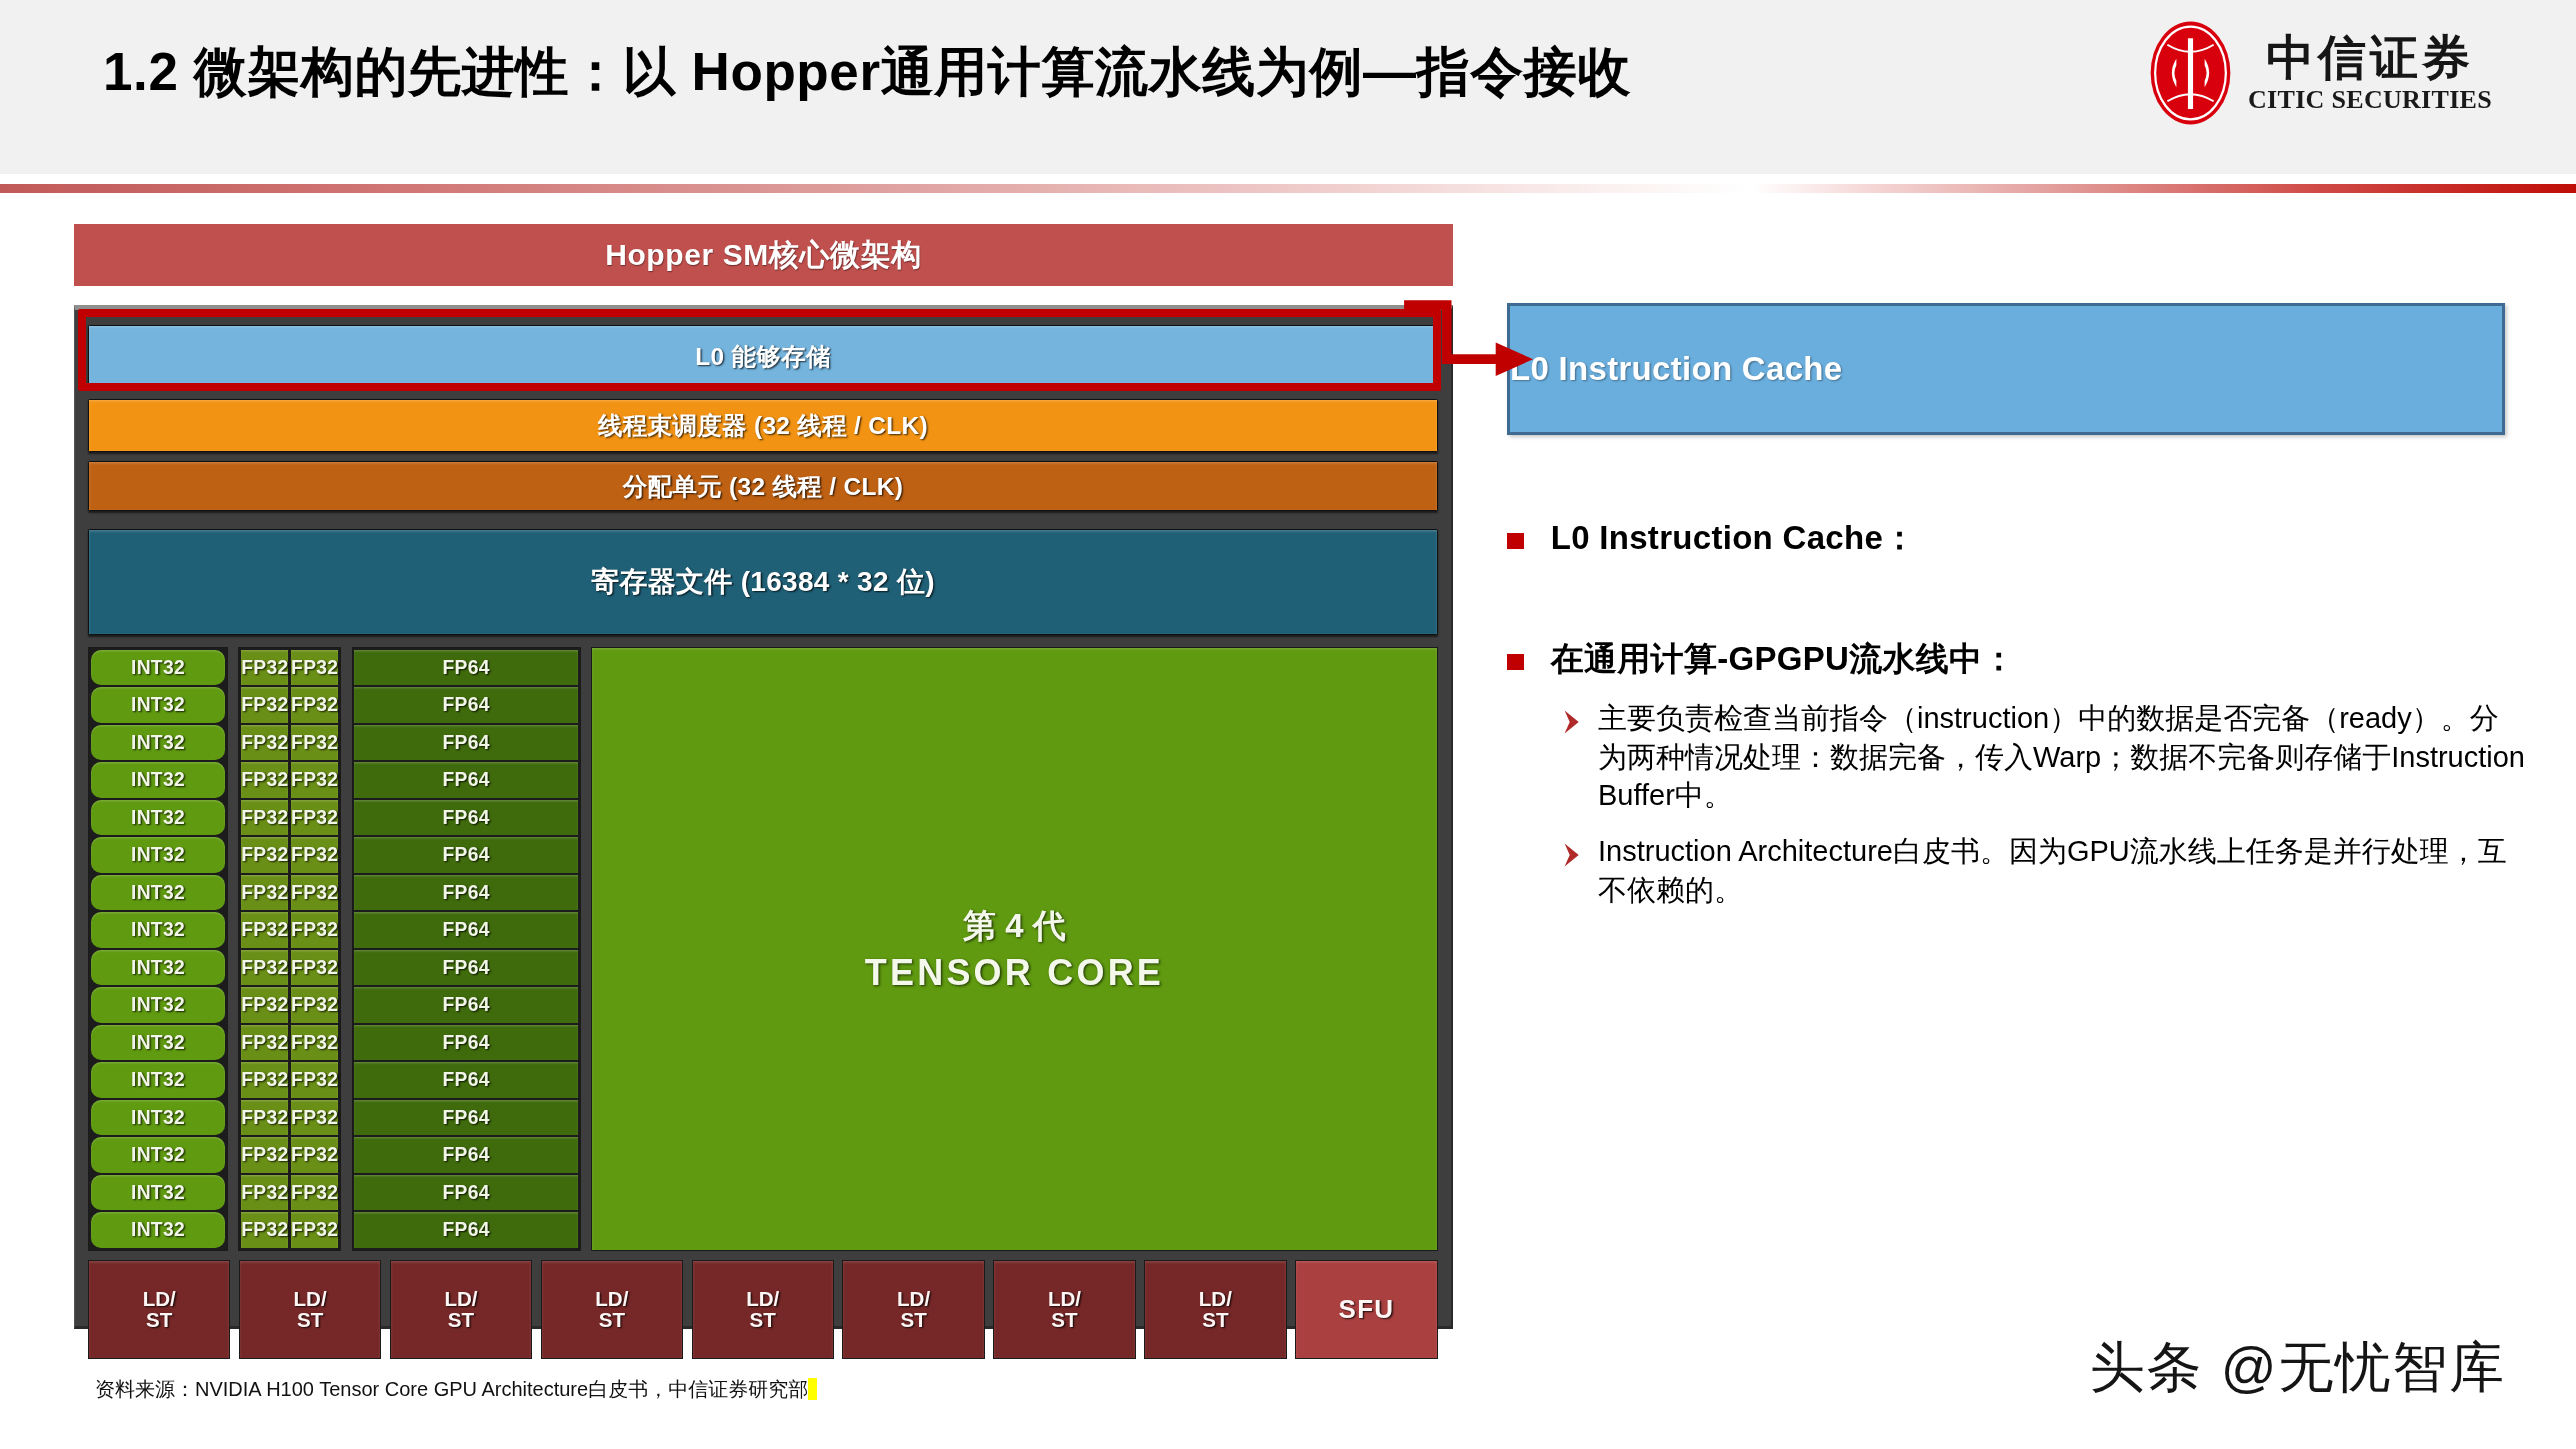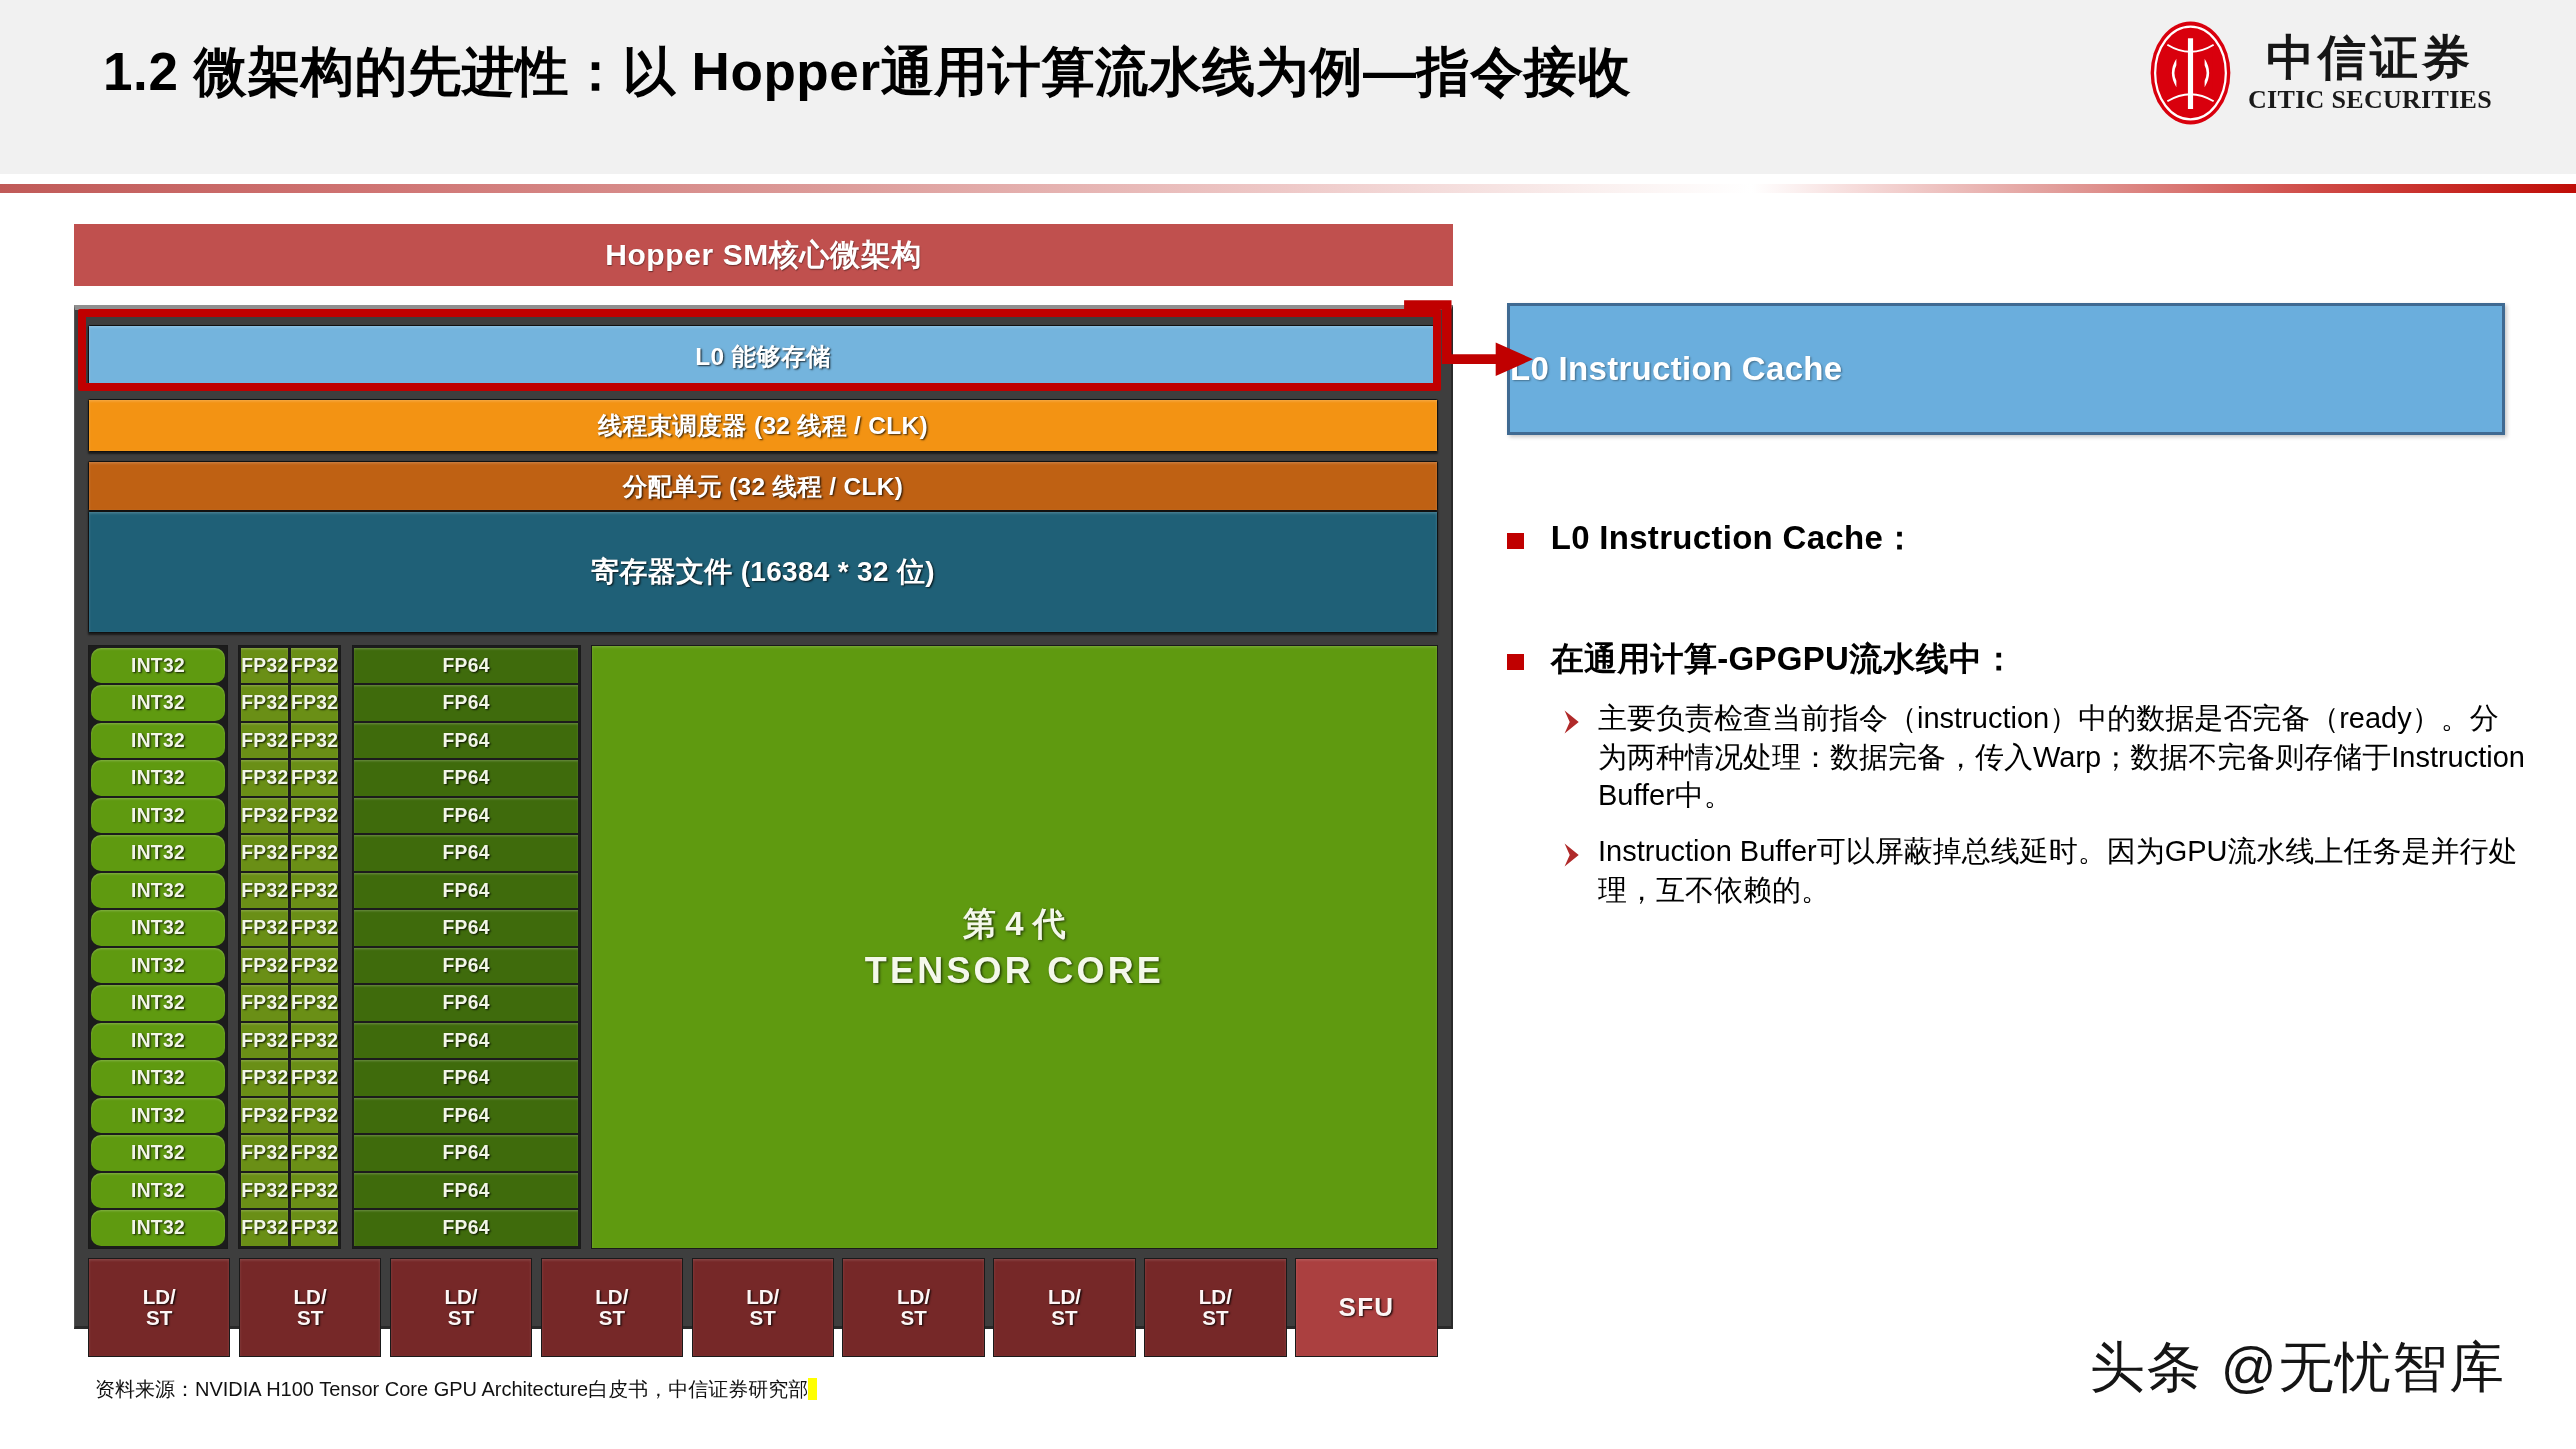--- a/index.html
+++ b/index.html
@@ -72,21 +72,21 @@
     border: 1.9px solid #111; border-radius: 1.3px;
     box-shadow: inset 0 1.3px 2.6px rgba(255,255,255,.22), 0 1.3px 1.9px rgba(0,0,0,.55);
   }
   .band-label {
     font-size: 24.5px; font-weight: bold; color: #ffffff;
     text-shadow: 1.3px 1.3px 1.9px rgba(0,0,0,.75); letter-spacing: 0.3px;
   }
   #band-l0    { height: 62px;  background: #74b4dd; margin-top: 6.4px; }
   #band-warp  { height: 53px;  background: #f39313; margin-top: 11.6px; }
   #band-disp  { height: 50px;  background: #bf6113; margin-top: 9.7px; }
-  #band-reg   { height: 122px; background: #1f6077; margin-top: 0; text-align: center; }
+  #band-reg   { height: 106px; background: #1f6077; margin-top: 18px; text-align: center; }
   #band-reg .band-label { font-size: 28px; }
 
   
   #l0-highlight {
     position: absolute; left: 3.2px; top: -0.6px;
     width: 1363px; height: 82px;
     border: 8.4px solid #c00000; border-radius: 1.9px;
     pointer-events: none; z-index: 6;
   }
 
@@ -389,21 +389,21 @@
     <div class="sub-item">
       <svg class="arrow-bullet" width="19.3" height="26" viewBox="0 0 30 40">
         <path d="M4 2 L26 20 L4 38 L12 20 Z" fill="#b02a2a"></path>
       </svg>
       <span class="sub-text">主要负责检查当前指令（instruction）中的数据是否完备（ready）。分为两种情况处理：数据完备，传入Warp；数据不完备则存储于Instruction Buffer中。</span>
     </div>
     <div class="sub-item">
       <svg class="arrow-bullet" width="19.3" height="26" viewBox="0 0 30 40">
         <path d="M4 2 L26 20 L4 38 L12 20 Z" fill="#b02a2a"></path>
       </svg>
-      <span class="sub-text">Instruction Buffer可以屏蔽掉总线延时。因为GPU流水线上任务是并行处理，互不依赖的。</span>
+      <span class="sub-text">Instruction Architecture白皮书。因为GPU流水线上任务是并行处理，互不依赖的。</span>
     </div>
   </div>
 </div>
 
 <div id="source-note">
   <span>资料来源：NVIDIA H100 Tensor Core GPU Architecture白皮书，中信证券研究部</span><span id="source-caret"></span>
 </div>
 <div id="watermark">头条 @无忧智库</div>
 
 

